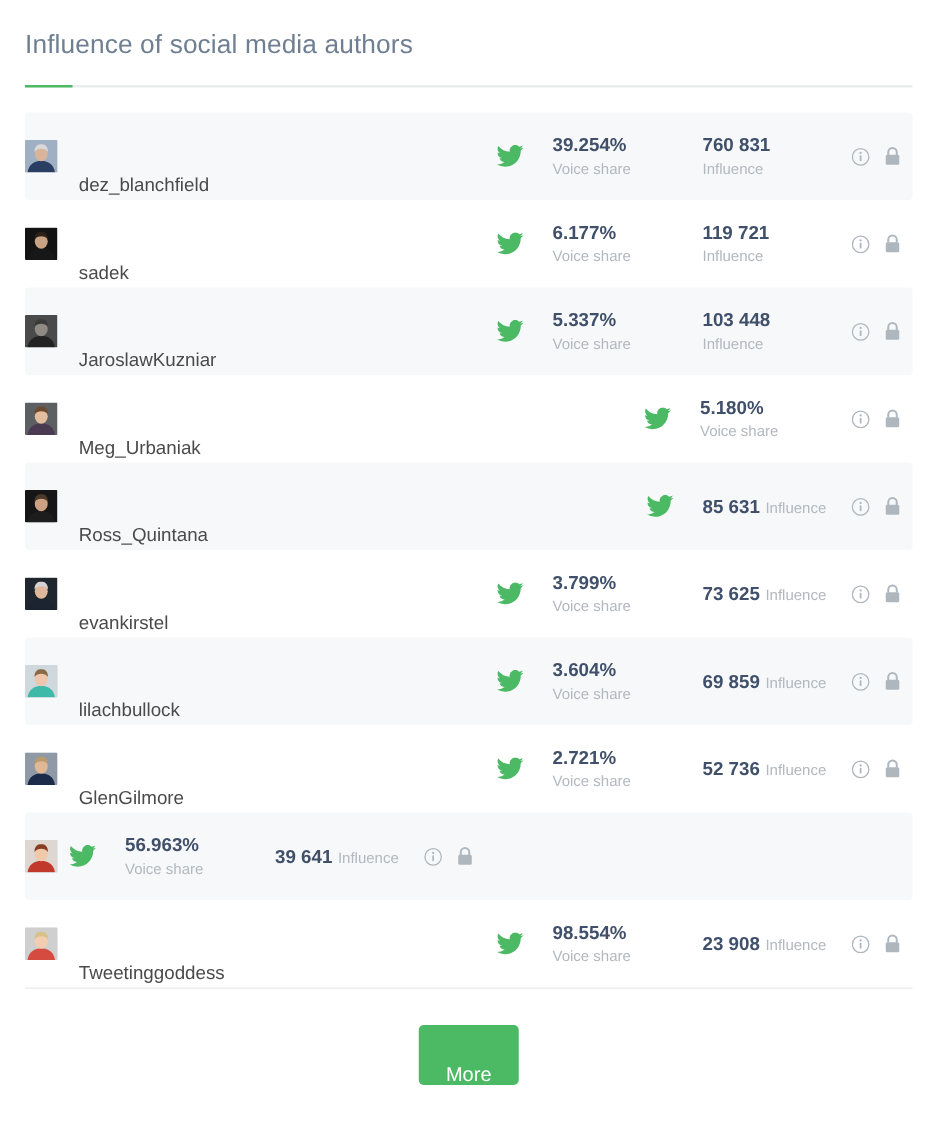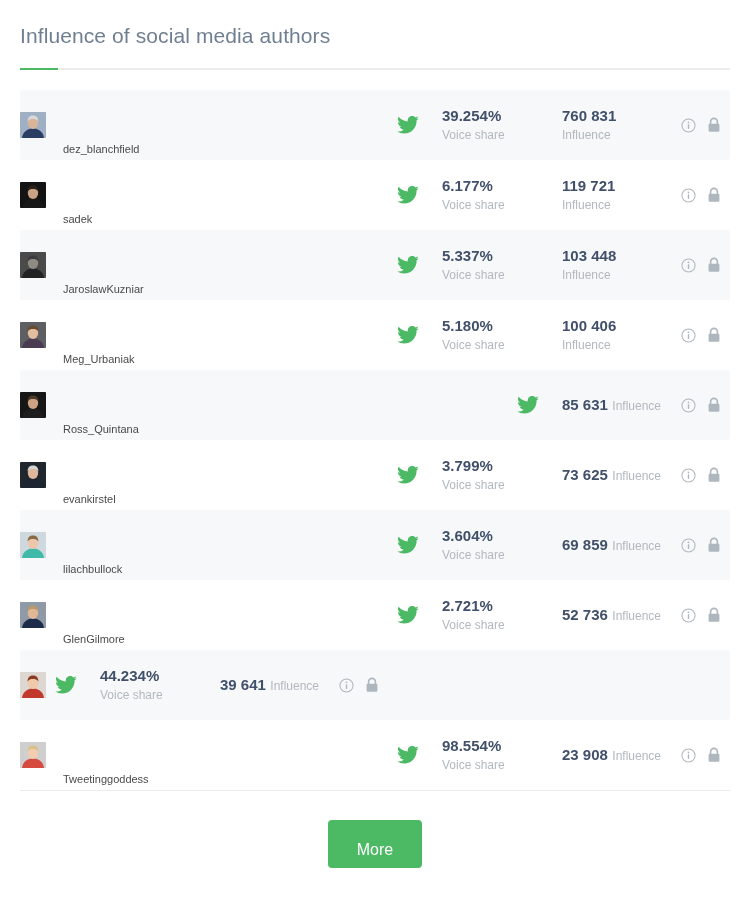--- a/index.html
+++ b/index.html
@@ -76,21 +76,21 @@
     border-radius: 1px;
     overflow: hidden;
     background: #cfd4d9;
     display: block;
   }
   .avatar svg { display: block; }
 
   .author-name {
     flex: 1 1 auto;
     margin-left: 17px;
-    font-size: 11px;
+    font-size: 15px;
     color: #4a4a4a;
     font-weight: 400;
     white-space: nowrap;
     overflow: hidden;
     text-overflow: ellipsis;
     margin-top: 47px;
   }
 
   .network-icon {
     flex: 0 0 auto;
@@ -159,24 +159,24 @@
     padding-top: 29px;
   }
   .btn-more {
     background: #4cb964;
     color: #ffffff;
     border: none;
     border-radius: 4px;
     font-family: "Liberation Sans", sans-serif;
     font-size: 16px;
     font-weight: 400;
-    width: 94px;
+    width: 80px;
     height: 48px;
     line-height: 48px;
-    padding: 6px;
+    padding: 17px;
     cursor: pointer;
     text-align: center;
   }
 </style>
 </head>
 <body>
 
 <div class="card">
 
   <div class="card-header">
@@ -316,24 +316,20 @@
     <span class="author-name">Meg_Urbaniak</span>
     <span class="network-icon" style="color: rgb(76, 185, 100);">
       <svg width="22" height="18" viewBox="0 0 24 20" aria-hidden="true">
         <path fill="currentColor" d="M24 2.37a9.6 9.6 0 0 1-2.83.79A4.94 4.94 0 0 0 23.34.37a9.85 9.85 0 0 1-3.13 1.2A4.92 4.92 0 0 0 11.8 6.0a13.96 13.96 0 0 1-10.14-5.2 4.92 4.92 0 0 0 1.52 6.57A4.88 4.88 0 0 1 .96 6.75v.06a4.93 4.93 0 0 0 3.95 4.83 4.95 4.95 0 0 1-2.22.08 4.93 4.93 0 0 0 4.6 3.42A9.88 9.88 0 0 1 0 17.2a13.93 13.93 0 0 0 7.55 2.22c9.05 0 14-7.5 14-14v-.64A9.96 9.96 0 0 0 24 2.37z"></path>
       </svg>
     </span>
     <span class="metric metric-voice">
       <span class="metric-value">5.180%</span>
       <span class="metric-label">Voice share</span>
     </span>
-    <span class="metric metric-influence">
-      <span class="metric-value">100 406</span>
-      <span class="metric-label">Influence</span>
-    </span>
     <span class="row-actions">
       <span class="icon-btn">
         <svg width="15" height="15" viewBox="0 0 16 16" aria-hidden="true">
           <circle cx="8" cy="8" r="7" fill="none" stroke="currentColor" stroke-width="1.1"></circle>
           <circle cx="8" cy="4.6" r="0.95" fill="currentColor"></circle>
           <rect x="7.25" y="6.6" width="1.5" height="5" rx="0.6" fill="currentColor"></rect>
         </svg>
       </span>
       <span class="icon-btn">
         <svg width="14" height="16" viewBox="0 0 14 16" aria-hidden="true">
@@ -503,21 +499,21 @@
             <ellipse cx="13" cy="11" rx="5.2" ry="6" fill="#f0c9ab"></ellipse>
             <path d="M7.6 9.6 C7.6 4.8 10 3.4 13 3.4 C16 3.4 18.4 4.8 18.4 9.6 C17 7.6 15.2 7 13 7 C10.8 7 9 7.6 7.6 9.6 Z" fill="#8a3c20"></path>
           </svg>
         </span>
     <span class="network-icon" style="color: rgb(76, 185, 100);">
       <svg width="22" height="18" viewBox="0 0 24 20" aria-hidden="true">
         <path fill="currentColor" d="M24 2.37a9.6 9.6 0 0 1-2.83.79A4.94 4.94 0 0 0 23.34.37a9.85 9.85 0 0 1-3.13 1.2A4.92 4.92 0 0 0 11.8 6.0a13.96 13.96 0 0 1-10.14-5.2 4.92 4.92 0 0 0 1.52 6.57A4.88 4.88 0 0 1 .96 6.75v.06a4.93 4.93 0 0 0 3.95 4.83 4.95 4.95 0 0 1-2.22.08 4.93 4.93 0 0 0 4.6 3.42A9.88 9.88 0 0 1 0 17.2a13.93 13.93 0 0 0 7.55 2.22c9.05 0 14-7.5 14-14v-.64A9.96 9.96 0 0 0 24 2.37z"></path>
       </svg>
     </span>
     <span class="metric metric-voice">
-      <span class="metric-value">44.234%</span>
+      <span class="metric-value">56.963%</span>
       <span class="metric-label">Voice share</span>
     </span>
     <span class="metric metric-influence">
       <span class="metric-value">39 641</span>
       <span class="metric-label">Influence</span>
     </span>
     <span class="row-actions">
       <span class="icon-btn">
         <svg width="15" height="15" viewBox="0 0 16 16" aria-hidden="true">
           <circle cx="8" cy="8" r="7" fill="none" stroke="currentColor" stroke-width="1.1"></circle>

